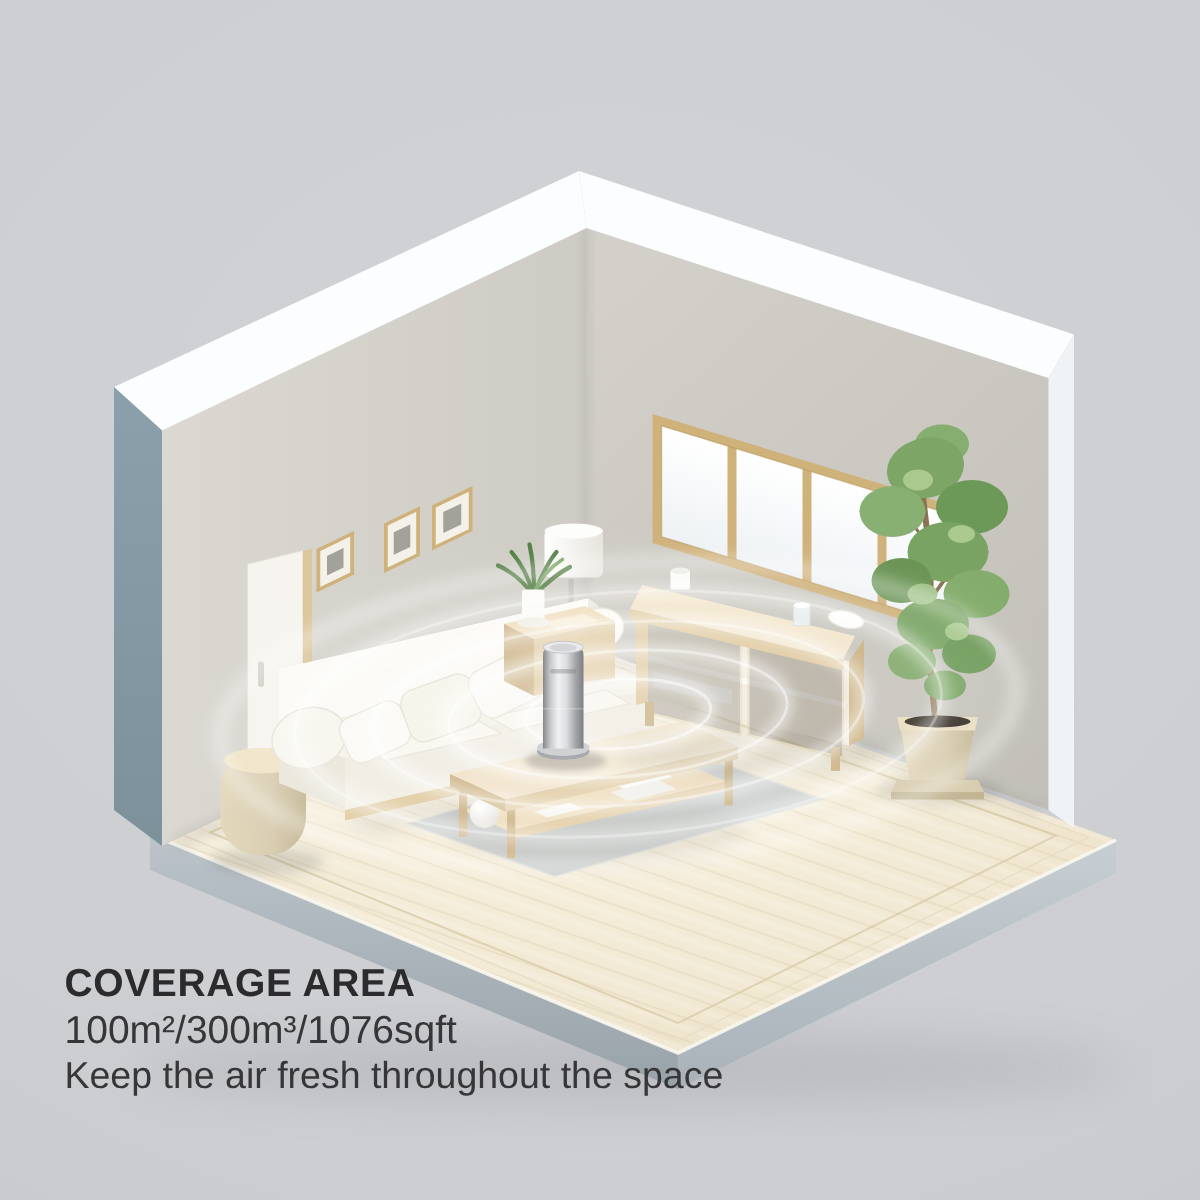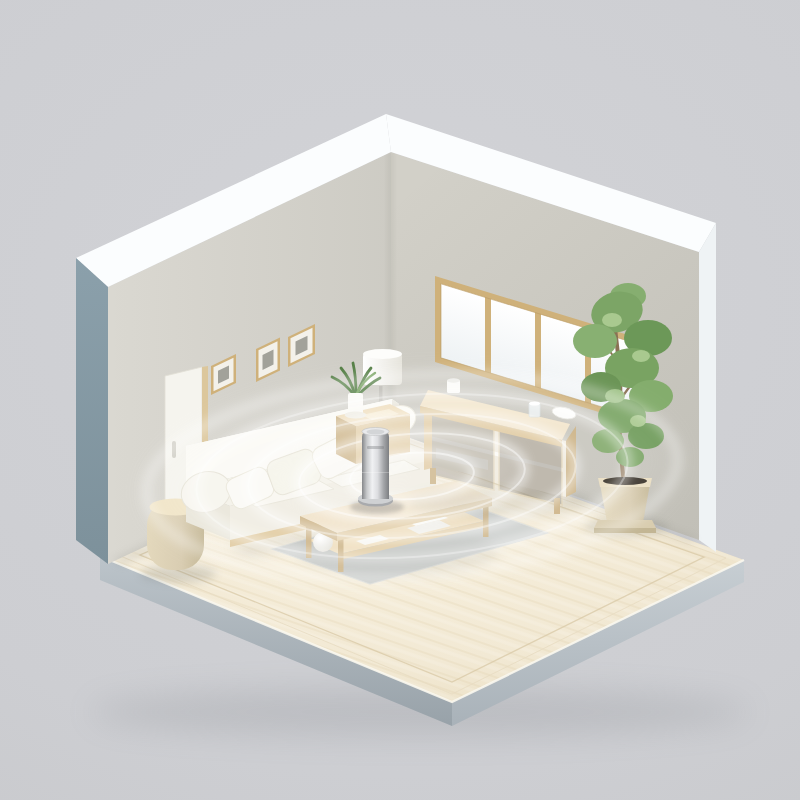--- a/index.html
+++ b/index.html
@@ -307,13 +307,18 @@
     <ellipse cx="375.5" cy="501" rx="17.5" ry="5.5" fill="#a8aaad"></ellipse>
     <ellipse cx="375.5" cy="498.5" rx="17.5" ry="5.5" fill="#cfd1d3"></ellipse>
     <path d="M362,437 Q362,431 368,431 L383,431 Q389,431 389,437 L389,499 L362,499 Z" fill="url(#metalGrad)"></path>
     <ellipse cx="375.5" cy="431.5" rx="13.5" ry="4" fill="#e9eaec" stroke="#bfc1c3" stroke-width="0.6"></ellipse>
     <ellipse cx="375.5" cy="431.8" rx="9" ry="2.6" fill="#d3d5d7"></ellipse>
     <rect x="367" y="446" width="17" height="3" rx="1" fill="#717376" opacity="0.35"></rect>
     <rect x="362" y="472" width="27" height="1" fill="#ffffff" opacity="0.25"></rect>
   </g>
 </svg>
 
+<div class="caption">
+  <div class="caption-title">COVERAGE AREA</div>
+  <div class="caption-specs">100m²/300m³/1076sqft</div>
+  <div class="caption-tagline">Keep the air fresh throughout the space</div>
 </div>
+</div>
 
 </body></html>

